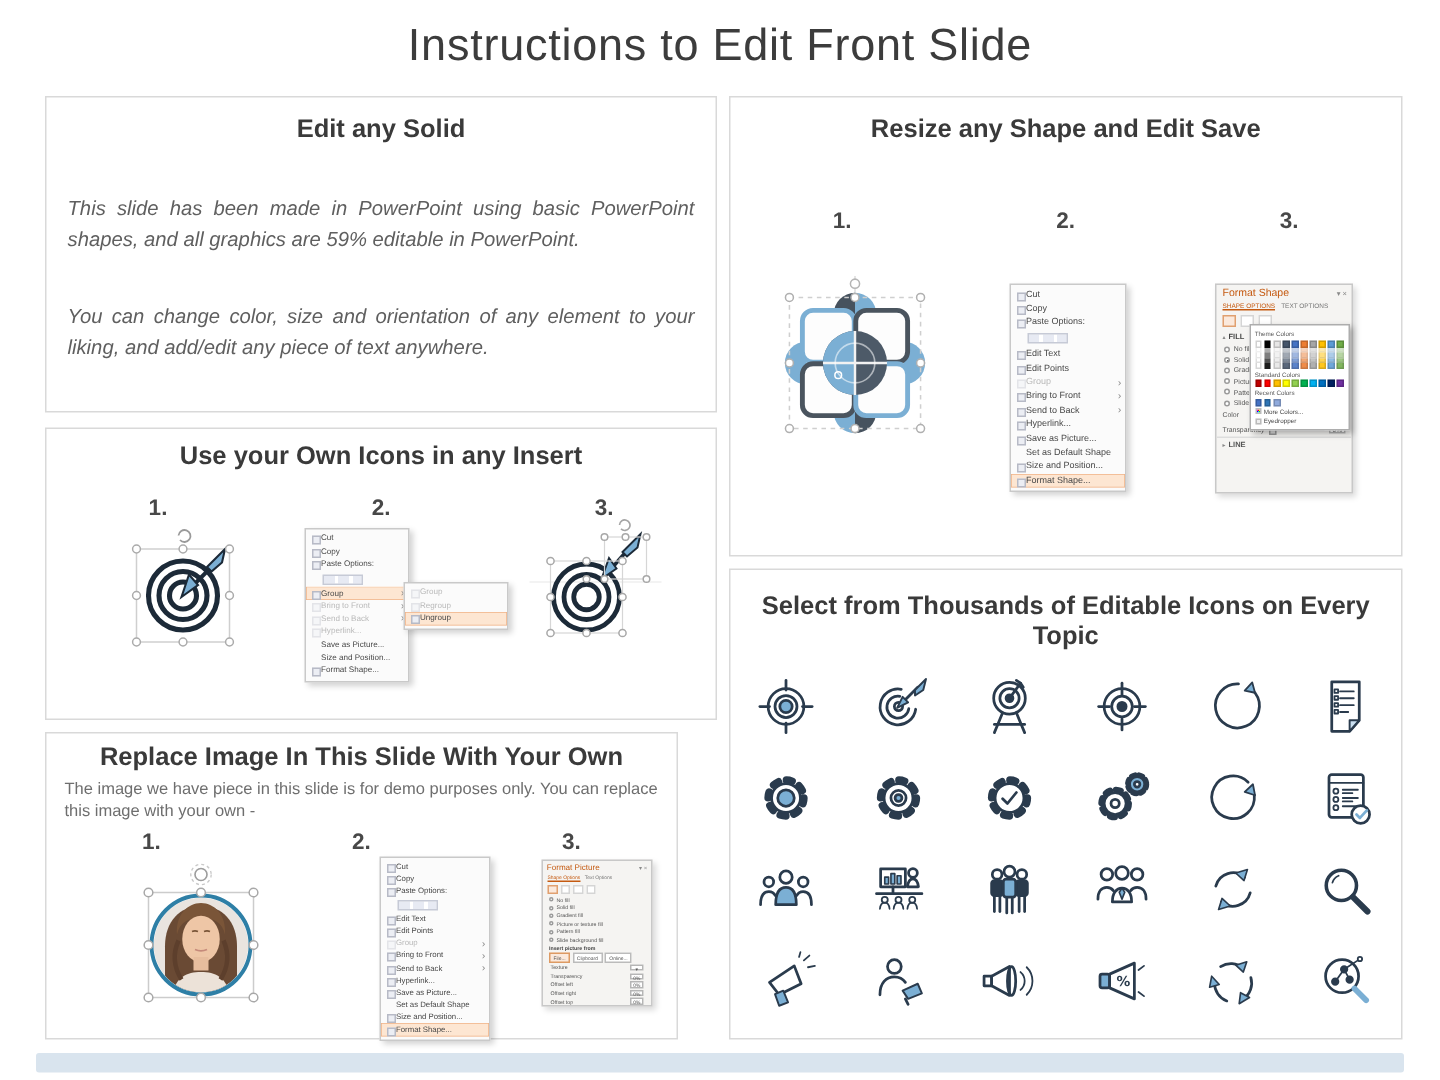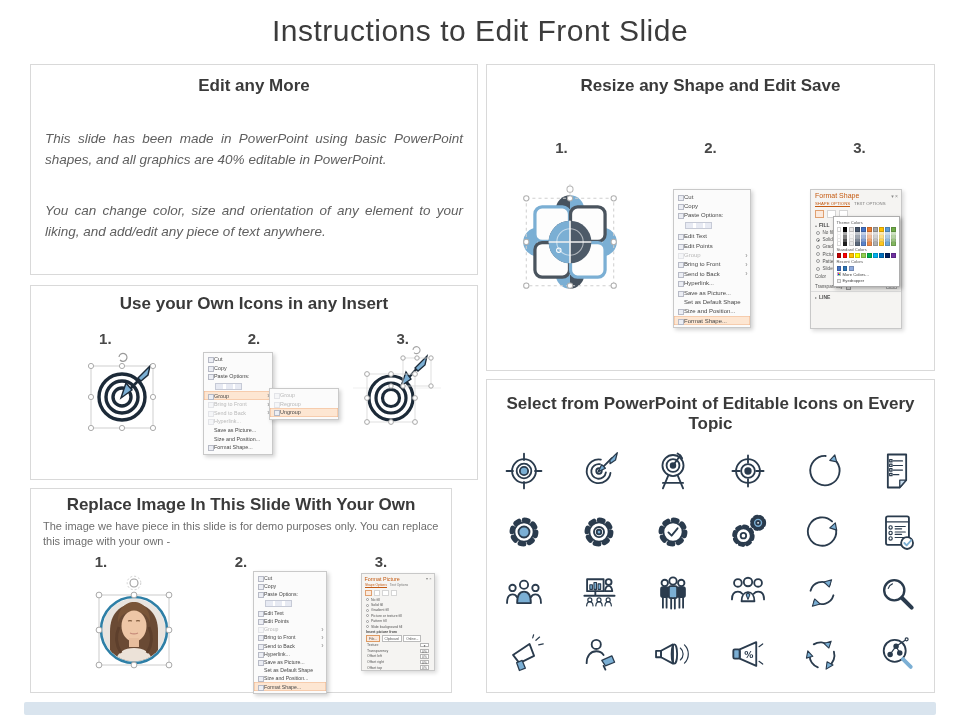--- a/index.html
+++ b/index.html
@@ -105,22 +105,22 @@
 .ic .fw{fill:#fff}
 .ic .sb{stroke:#7bafd4}
 .ic .t{stroke-width:1.3}
 </style>
 </head>
 <body>
 
 <div id="page-title">Instructions to Edit Front Slide</div>
 
 <div class="panel" style="left:30px;top:64px;width:448px;height:211px">
-  <div class="ptitle" style="top:11px">Edit any More</div>
-  <div class="itext" style="left:14px;right:14px;top:64px">This slide has been made in PowerPoint using basic PowerPoint shapes, and all graphics are 40% editable in PowerPoint.</div>
+  <div class="ptitle" style="top:11px">Edit any Solid</div>
+  <div class="itext" style="left:14px;right:14px;top:64px">This slide has been made in PowerPoint using basic PowerPoint shapes, and all graphics are 59% editable in PowerPoint.</div>
   <div class="itext" style="left:14px;right:14px;top:136px">You can change color, size and orientation of any element to your liking, and add/edit any piece of text anywhere.</div>
 </div>
 
 <div class="panel" style="left:486px;top:64px;width:449px;height:307px">
   <div class="ptitle" style="top:11px">Resize any Shape and Edit Save</div>
   <div class="steps" style="top:74px">
     <span>1.</span>
     <span>2.</span>
     <span>3.</span>
   </div>
@@ -732,21 +732,21 @@
           <div class="fprow">
             <span>Offset top</span>
             <i class="fpval">0%</i>
           </div>
         </div>
     </div>
   </div>
 </div>
 
 <div class="panel" style="left:486px;top:379px;width:449px;height:314px">
-  <div class="ptitle" style="top:14px">Select from PowerPoint of Editable Icons on Every Topic</div>
+  <div class="ptitle" style="top:14px">Select from Thousands of Editable Icons on Every Topic</div>
 
   <div id="icon-grid">
     <div class="cell">
         <svg class="ic" viewBox="0 0 48 48">
       <circle cx="24" cy="24" r="13"></circle>
           <circle cx="24" cy="24" r="8"></circle>
           <circle cx="24" cy="24" r="4.5" class="fb"></circle>
       <line x1="24" y1="5" x2="24" y2="12"></line>
           <line x1="24" y1="36" x2="24" y2="43"></line>
           <line x1="5" y1="24" x2="12" y2="24"></line>

